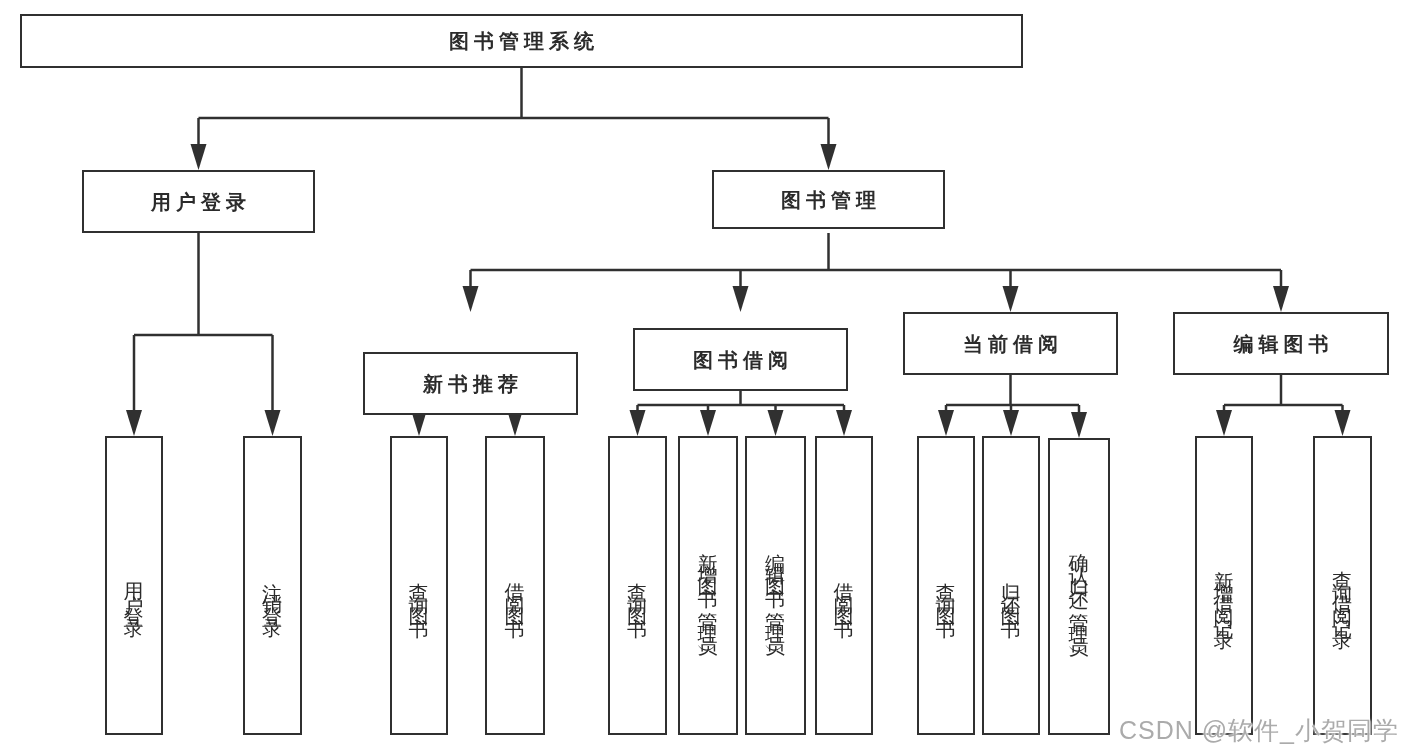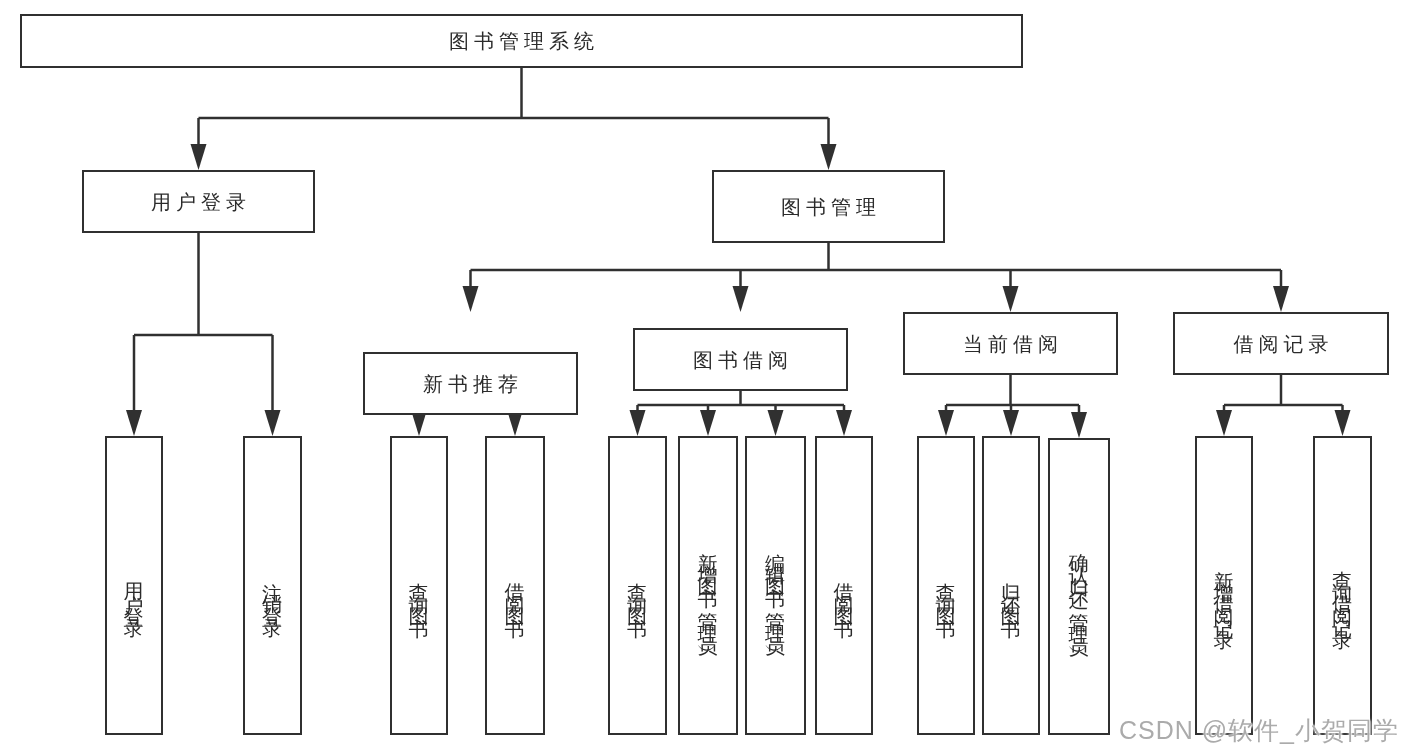--- a/index.html
+++ b/index.html
@@ -26,20 +26,21 @@
     align-items: center;
     justify-content: center;
     color: #2b2b2b;
     font-size: 20px;
     line-height: 1;
     white-space: nowrap;
   }
   .box.h {
     letter-spacing: 5px;
     padding-left: 5px; 
+    font-weight: bold;
   }
   .box.v {
     writing-mode: vertical-rl;
     text-orientation: mixed;
     letter-spacing: 12px;
     padding-top: 10px; 
   }
   #watermark {
     position: absolute;
     top: 714px;
@@ -107,26 +108,26 @@
       <polygon points="1071,412 1087,412 1079,438" fill="#303030"></polygon>
       <line x1="1224" y1="405" x2="1224" y2="414" stroke="#303030" stroke-width="2.5"></line>
       <polygon points="1216,410 1232,410 1224,436" fill="#303030"></polygon>
       <line x1="1342.5" y1="405" x2="1342.5" y2="414" stroke="#303030" stroke-width="2.5"></line>
       <polygon points="1334.5,410 1350.5,410 1342.5,436" fill="#303030"></polygon>
     </svg>
 
   <div class="box h" style="left:20px; top:14px; width:1003px; height:54px;">图书管理系统</div>
 
   <div class="box h" style="left:82px; top:170px; width:233px; height:63px;">用户登录</div>
-  <div class="box h" style="left:712px; top:170px; width:233px; height:73px;">图书管理</div>
+  <div class="box h" style="left:712px; top:170px; width:233px; height:59px;">图书管理</div>
 
   <div class="box h" style="left:363px; top:312px; width:215px; height:63px;margin-top:40px;">新书推荐</div>
   <div class="box h" style="left:633px; top:328px; width:215px; height:63px;">图书借阅</div>
   <div class="box h" style="left:903px; top:312px; width:215px; height:63px;">当前借阅</div>
-  <div class="box h" style="left:1173px; top:312px; width:216px; height:63px;">借阅记录</div>
+  <div class="box h" style="left:1173px; top:312px; width:216px; height:63px;">编辑图书</div>
 
   <div class="box v" style="left:105px; top:436px; width:58px; height:299px;">用户登录</div>
   <div class="box v" style="left:243px; top:436px; width:59px; height:299px;">注销登录</div>
 
   <div class="box v" style="left:390px; top:436px; width:58px; height:299px;">查询图书</div>
   <div class="box v" style="left:485px; top:436px; width:60px; height:299px;">借阅图书</div>
 
   <div class="box v" style="left:608px; top:436px; width:59px; height:299px;">查询图书</div>
   <div class="box v" style="left:678px; top:436px; width:60px; height:299px;">新增图书（管理员）</div>
   <div class="box v" style="left:745px; top:436px; width:61px; height:299px;">编辑图书（管理员）</div>

